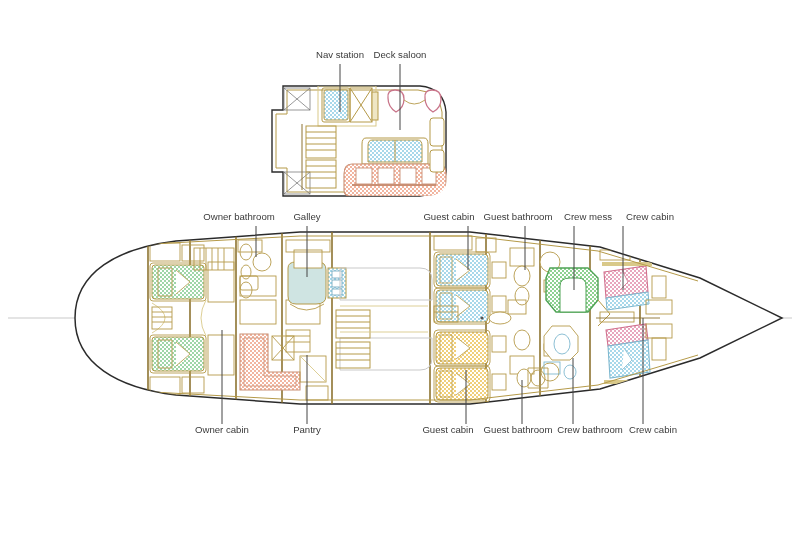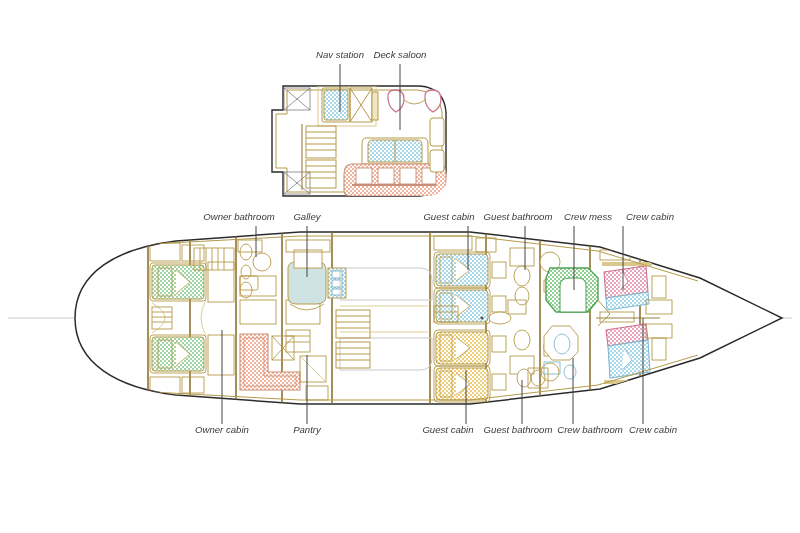--- a/index.html
+++ b/index.html
@@ -1,21 +1,21 @@
 <!DOCTYPE html>
 <html><head>
 <meta charset="utf-8">
 <style>
   html,body{margin:0;padding:0;}
   body{
     width:800px;height:533px;background:#ffffff;
     font-family:"Liberation Sans",sans-serif;
     overflow:hidden;position:relative;
   }
-  #stage{position:absolute;inset:0;font-style:italic;}
+  #stage{position:absolute;inset:0;}
   svg{display:block;}
   .lbl{
     font-family:"Liberation Sans",sans-serif;
     font-size:9.6px;fill:#3a3a3a;
   }
   .lbl-top{text-anchor:middle;}
   .lead{stroke:#444;stroke-width:1;}
 </style>
 </head>
 <body>

